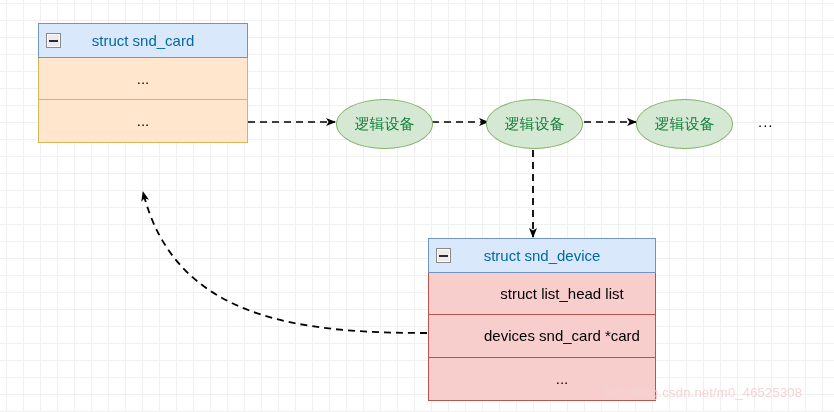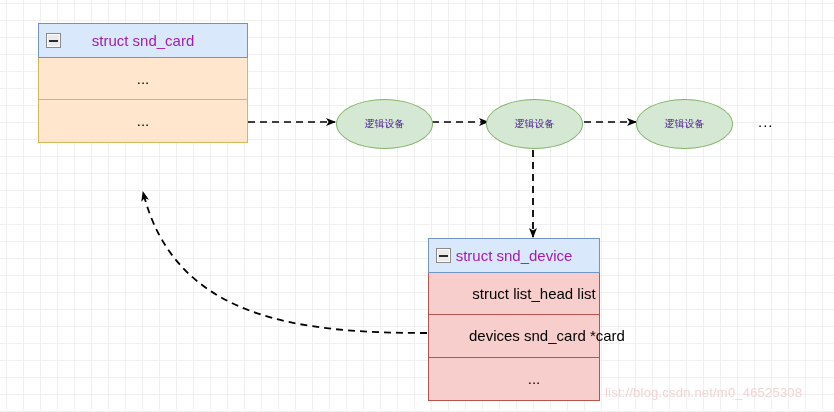--- a/index.html
+++ b/index.html
@@ -51,21 +51,21 @@
   }
   .uml-header {
     position: relative;
     box-sizing: border-box;
     background: #dae8fc;
     border: 1px solid #7094c4;
     height: 35px;
     line-height: 33px;
     text-align: center;
     font-size: 15px;
-    color: #a21caf;
+    color: #0369a1;
     white-space: nowrap;
   }
   .collapse-icon {
     position: absolute;
     left: 7px;
     top: 9px;
     width: 15px;
     height: 15px;
     box-sizing: border-box;
     background: #ebebeb;
@@ -113,22 +113,22 @@
   
   .ellipse {
     position: absolute;
     box-sizing: border-box;
     background: #d5e8d4;
     border: 1px solid #82b366;
     border-radius: 50%;
     display: flex;
     align-items: center;
     justify-content: center;
-    font-size: 10px;
-    color: #4c1d95;
+    font-size: 15px;
+    color: #15803d;
     white-space: nowrap;
     text-align: center;
   }
 
   
   .tail-dots {
     position: absolute;
     font-size: 15px;
     color: #000000;
     letter-spacing: 1px;
@@ -176,21 +176,21 @@
 
   <div class="uml-box" style="left:38px; top:23px; width:210px;">
     <div class="uml-header">
       <span class="collapse-icon"></span>
       <span>struct snd_card</span>
     </div>
     <div class="uml-row orange first">...</div>
     <div class="uml-row orange">...</div>
   </div>
 
-  <div class="uml-box" style="left:428px; top:238px; width:172px;">
+  <div class="uml-box" style="left:428px; top:238px; width:228px;">
     <div class="uml-header">
       <span class="collapse-icon"></span>
       <span>struct snd_device</span>
     </div>
     <div class="uml-row pink first">struct list_head list</div>
     <div class="uml-row pink">devices snd_card *card</div>
     <div class="uml-row pink">...</div>
   </div>
 
   <div class="ellipse" style="left:336px; top:99px; width:97px; height:50px;">

